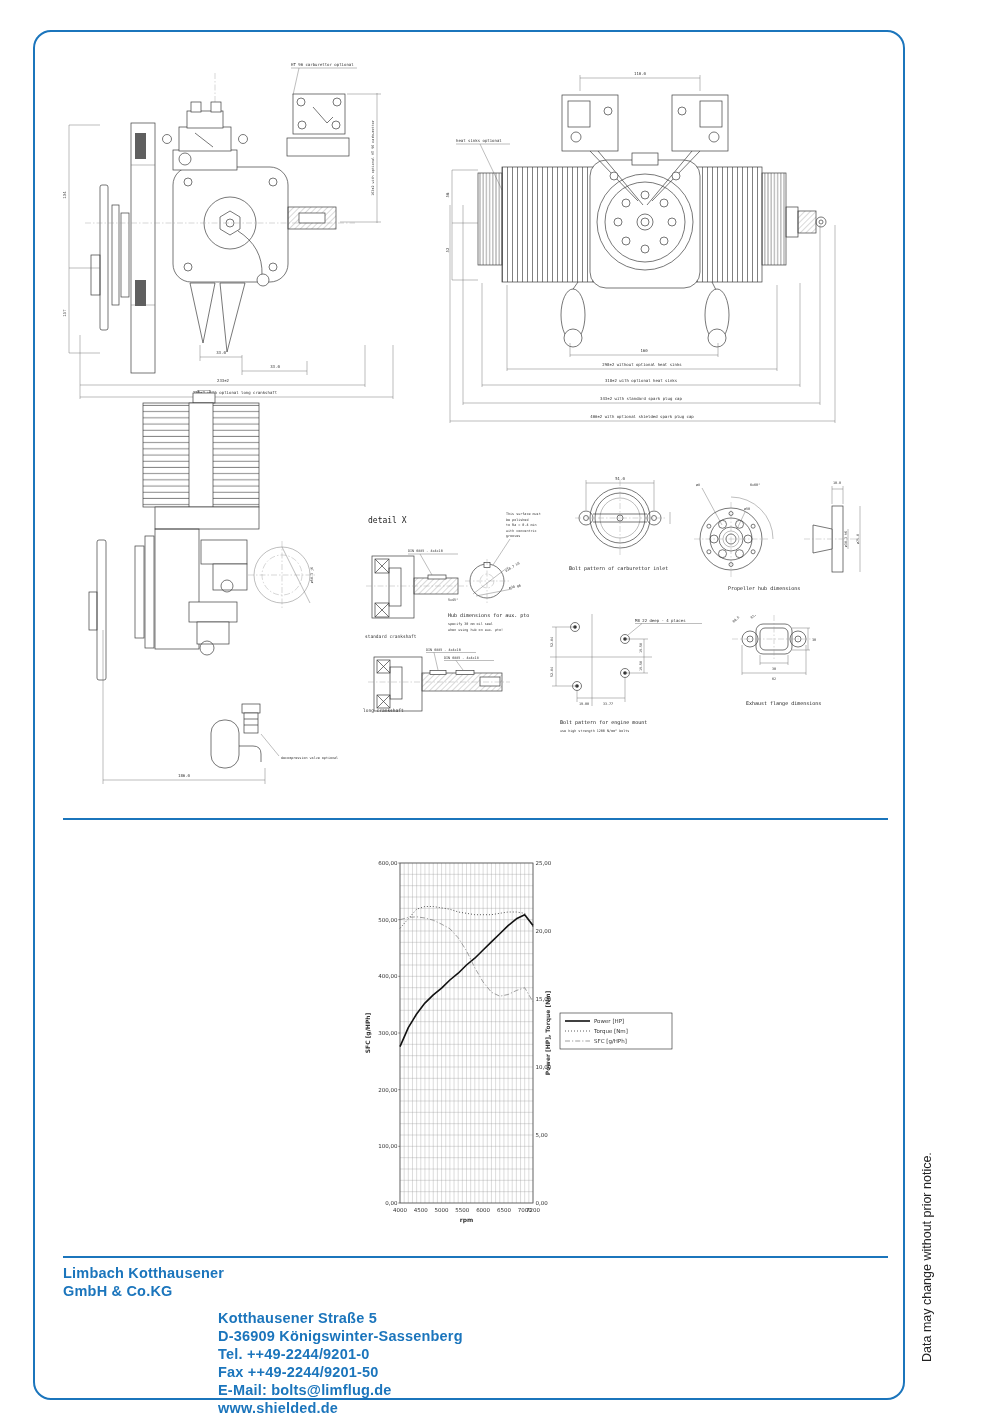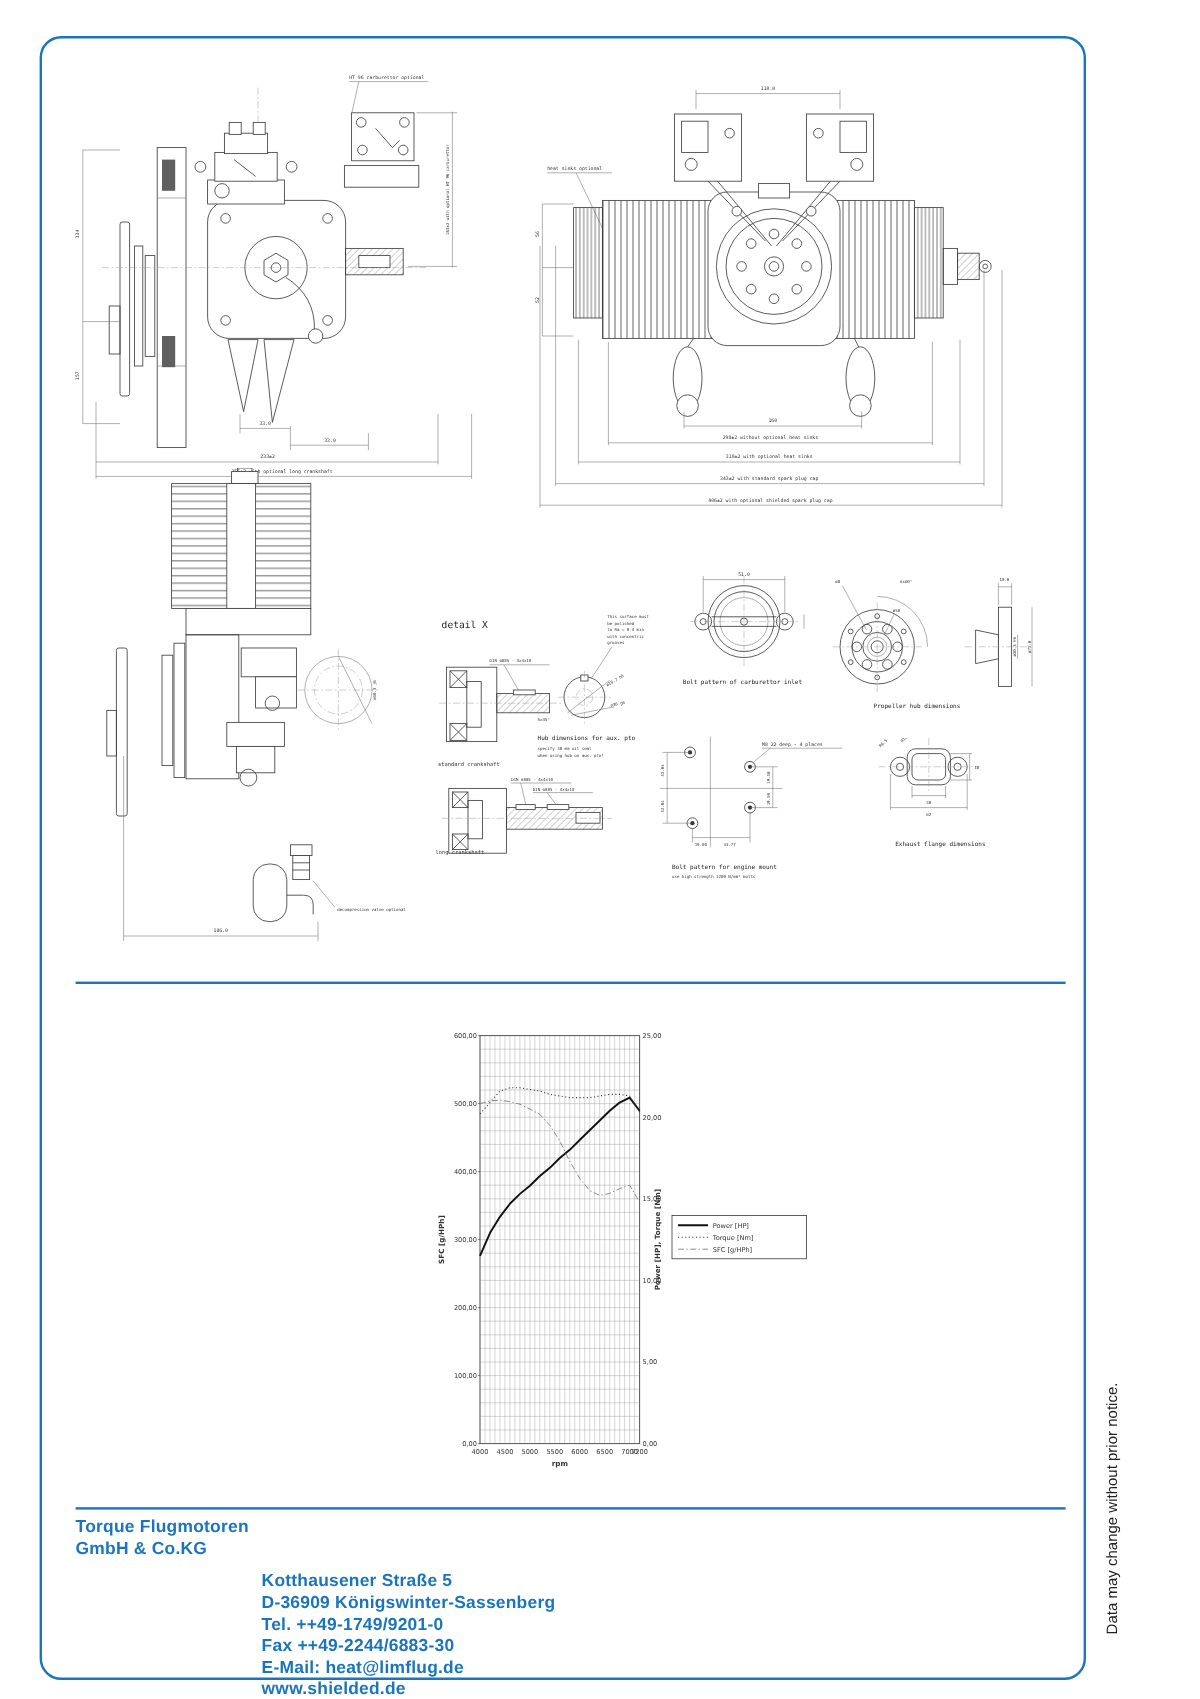--- a/index.html
+++ b/index.html
@@ -590,25 +590,25 @@
     <text x="234" y="170" font-size="5.5" fill="#111">Power [HP]</text>
     <line x1="205" y1="178" x2="230" y2="178" stroke="#333" stroke-width="0.9" stroke-dasharray="0.9 2.1"></line>
     <text x="234" y="180" font-size="5.5" fill="#111">Torque [Nm]</text>
     <line x1="205" y1="188" x2="230" y2="188" stroke="#777" stroke-width="0.7" stroke-dasharray="5 2 1.2 2"></line>
     <text x="234" y="190" font-size="5.5" fill="#111">SFC [g/HPh]</text>
   </svg>
 
 <div class="rule" style="left:63px;top:1256px;width:825px"></div>
 
 <div class="footer-company" style="left:63px;top:1264px">
-  <div>Torque Flugmotoren</div>
+  <div>Limbach Kotthausener</div>
   <div>GmbH &amp; Co.KG</div>
 </div>
 <div class="footer-address" style="left:218px;top:1309px">
   <div>Kotthausener Straße 5</div>
   <div>D-36909 Königswinter-Sassenberg</div>
-  <div>Tel.  ++49-1749/9201-0</div>
-  <div>Fax  ++49-2244/6883-30</div>
-  <div>E-Mail: heat@limflug.de</div>
+  <div>Tel.  ++49-2244/9201-0</div>
+  <div>Fax  ++49-2244/9201-50</div>
+  <div>E-Mail: bolts@limflug.de</div>
   <div>www.shielded.de</div>
 </div>
 
 <div class="side-note" style="left:920px;top:1362px">Data may change without prior notice.</div>
 
 </body></html>

